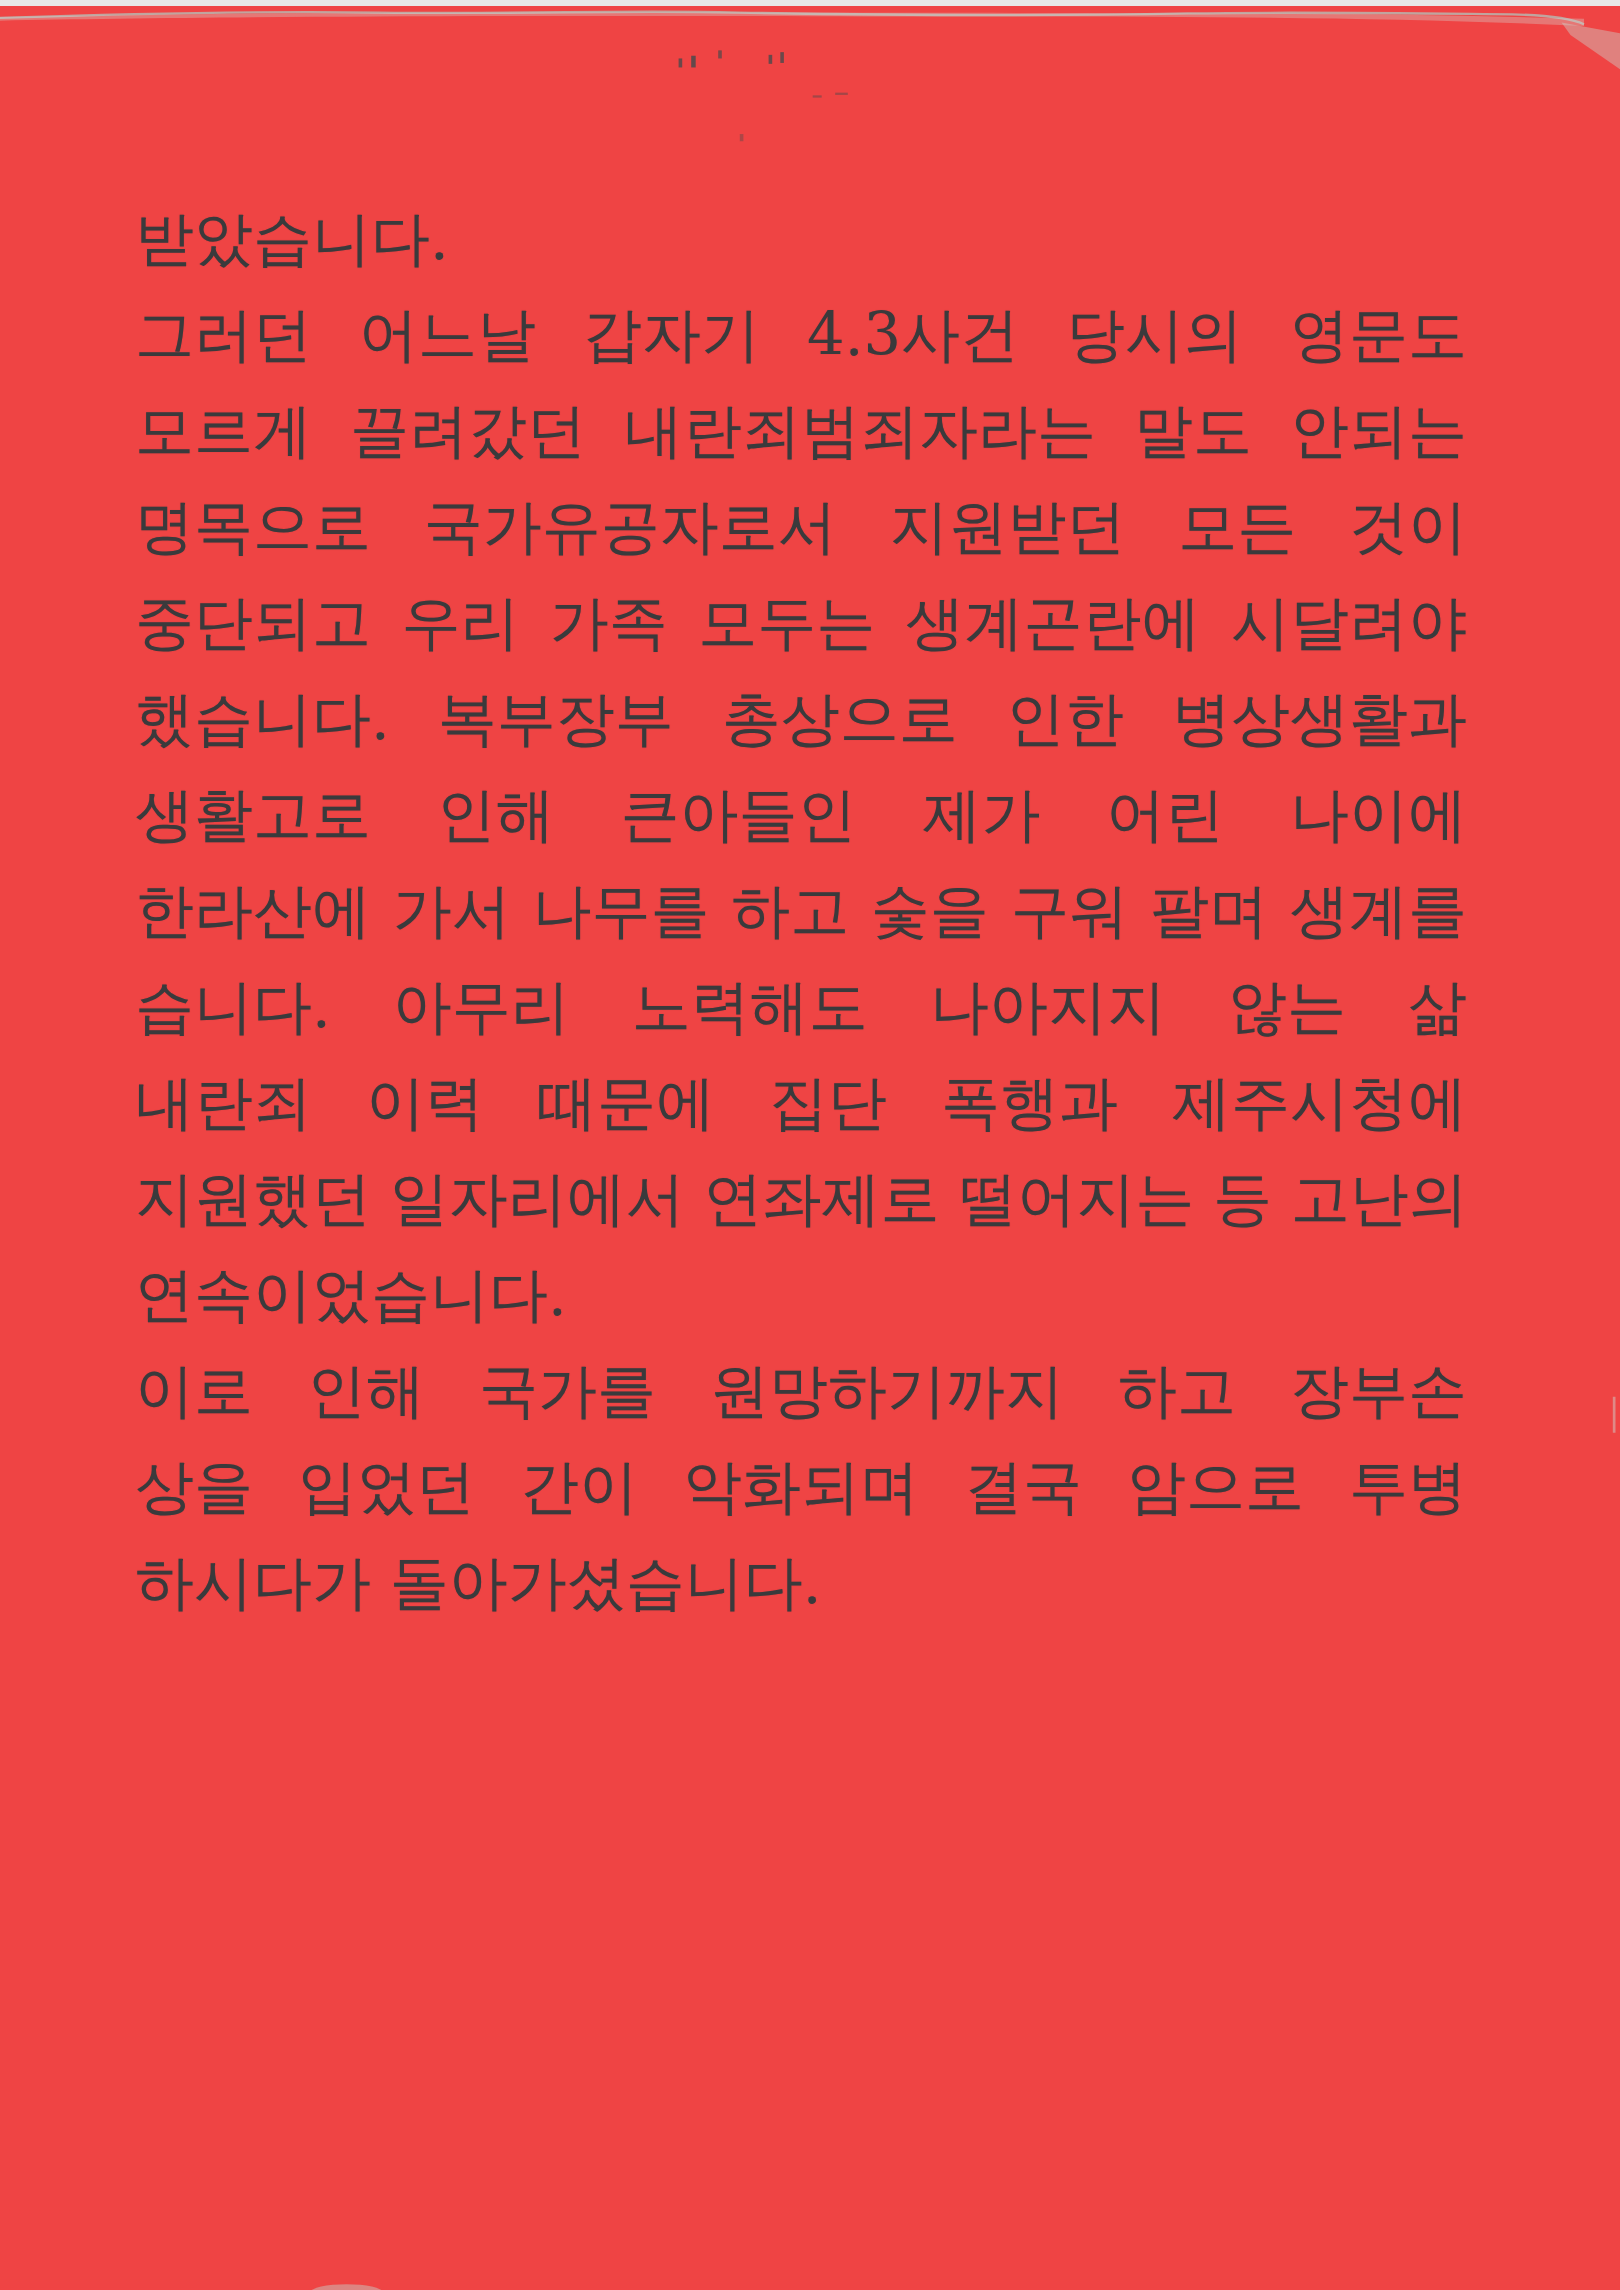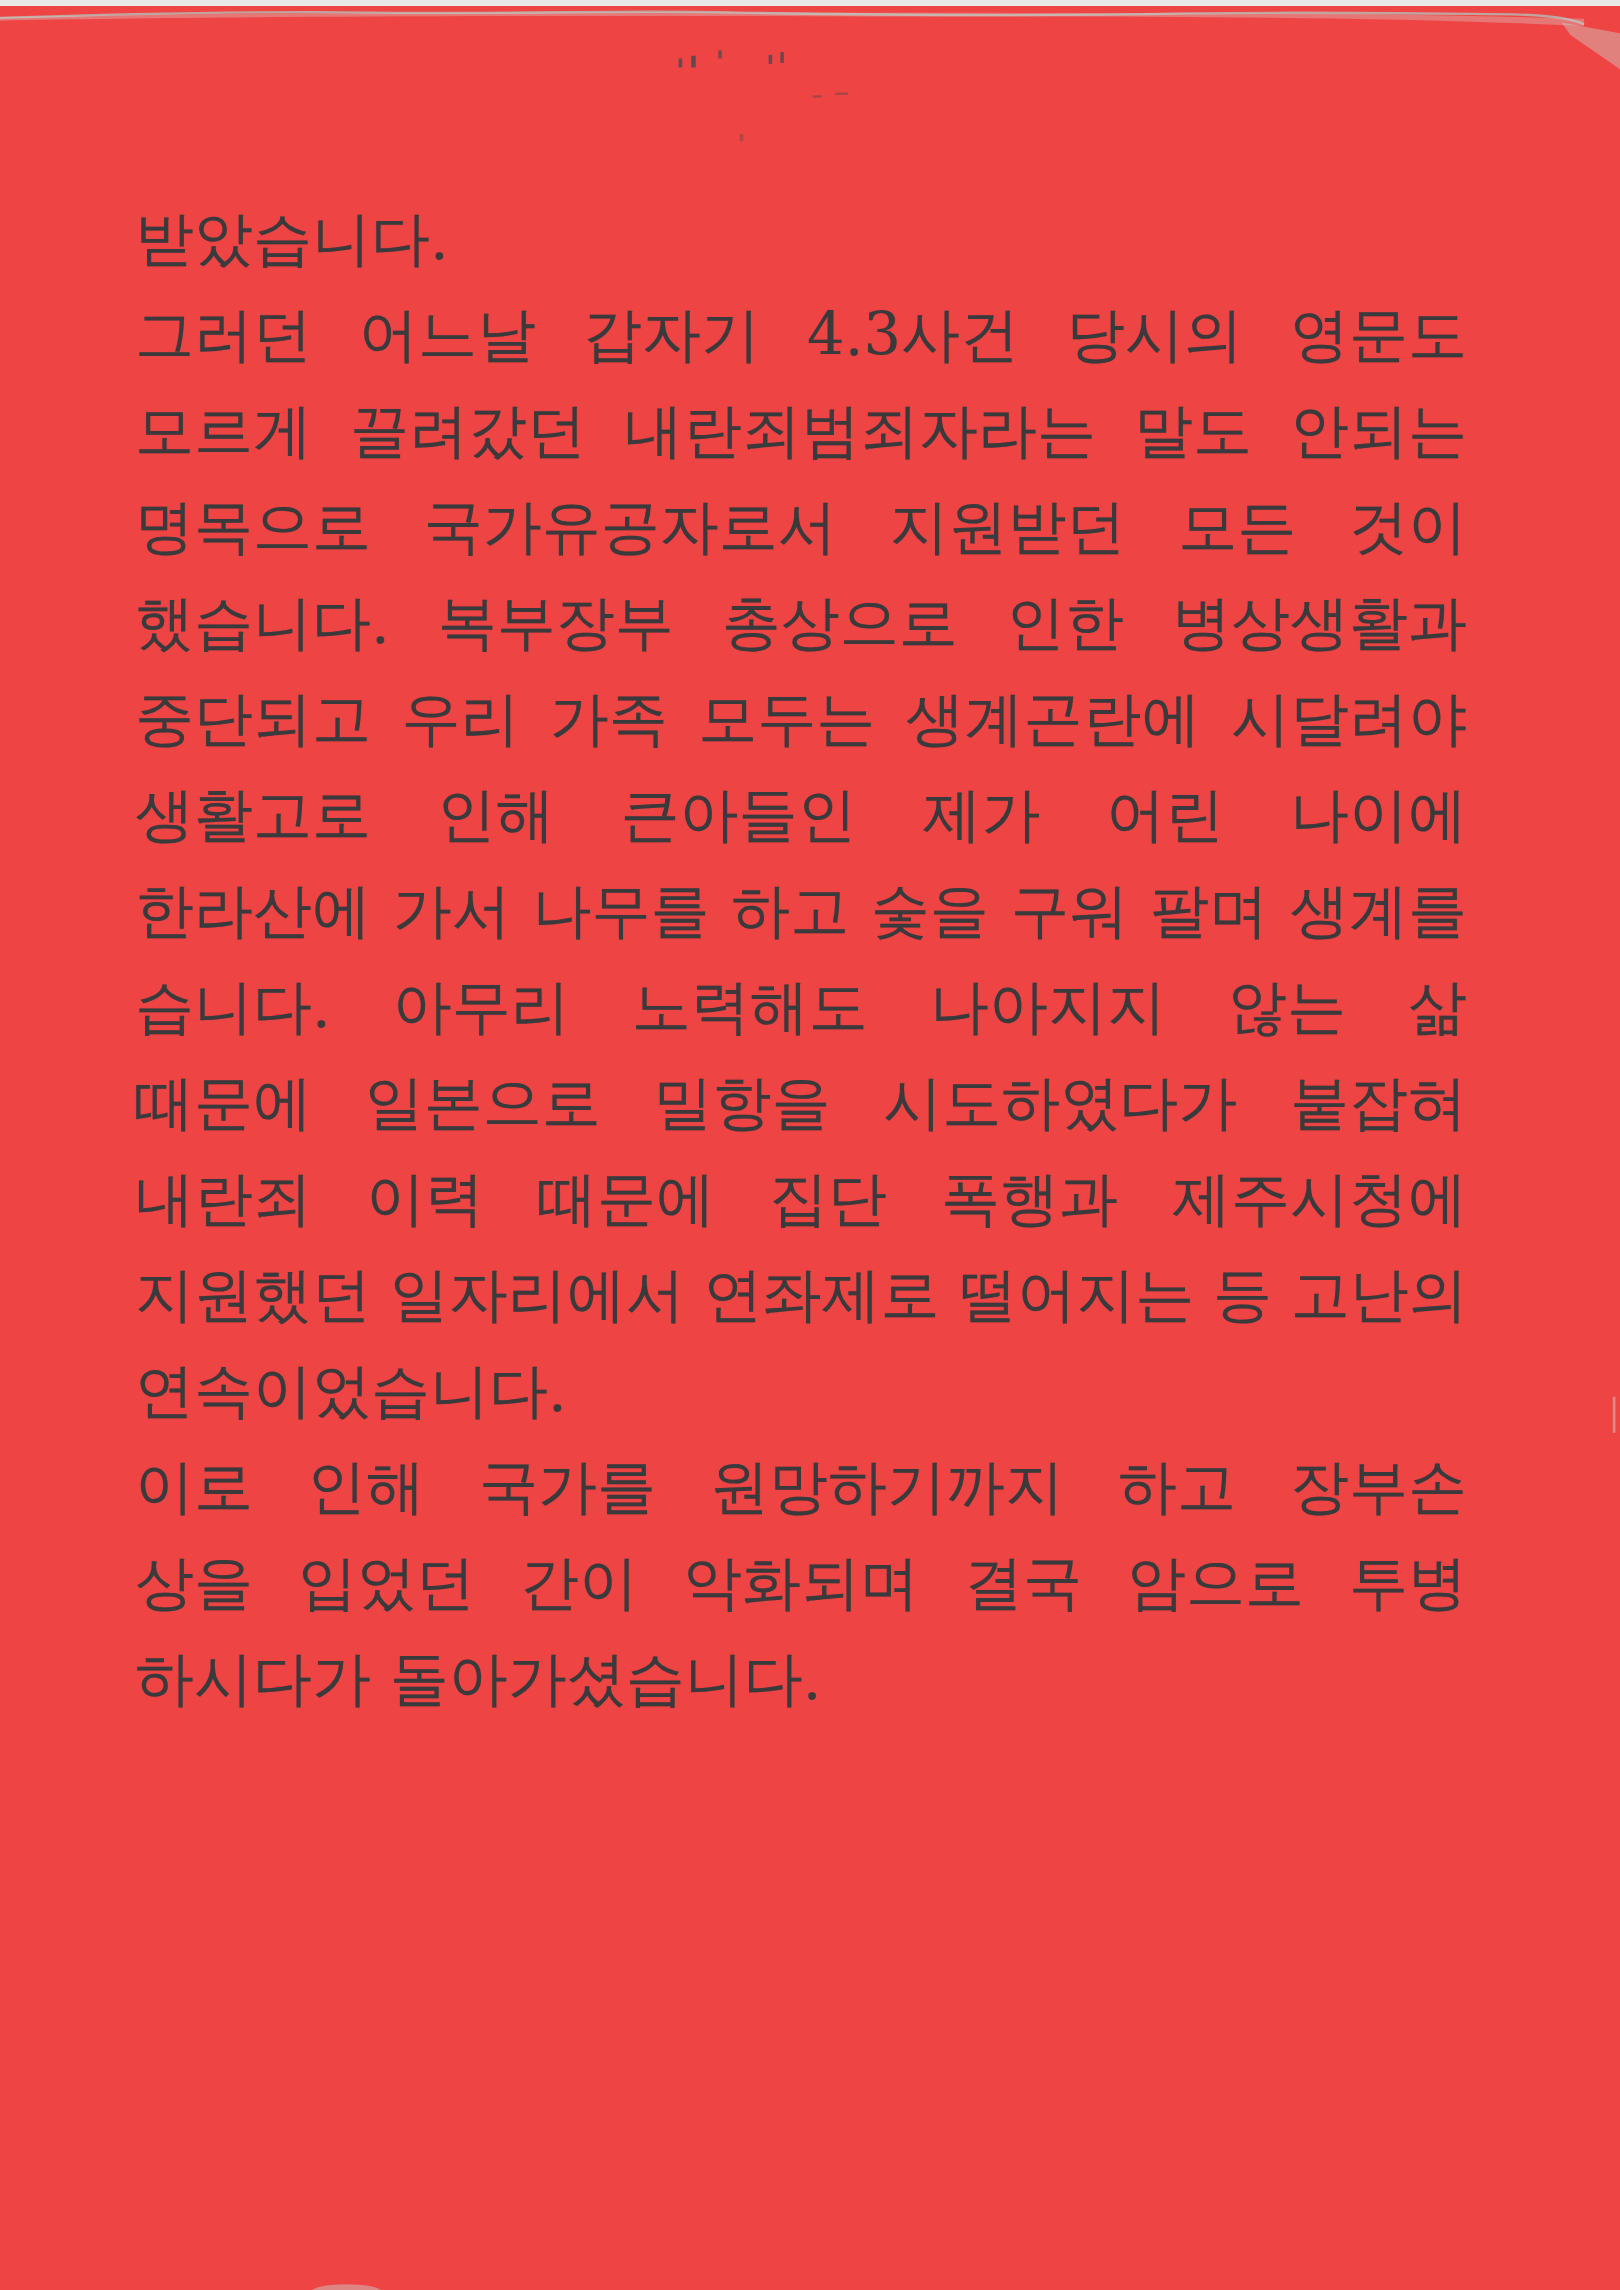--- a/index.html
+++ b/index.html
@@ -73,26 +73,25 @@
     <ellipse cx="610" cy="2543" rx="14" ry="4" fill="#d4d1cb" opacity="0.4"></ellipse>
 
     <rect x="1792" y="1545" width="3" height="40" fill="#d0cdc7" opacity="0.5"></rect>
   </svg>
 
   <div class="textblock">
     <div class="line para-end">받았습니다.</div>
     <div class="line">그러던 어느날 갑자기 4.3사건 당시의 영문도</div>
     <div class="line">모르게 끌려갔던 내란죄범죄자라는 말도 안되는</div>
     <div class="line">명목으로 국가유공자로서 지원받던 모든 것이</div>
+    <div class="line">중단되고 우리 가족 모두는 생계곤란에 시달려야</div>
     <div class="line">했습니다. 복부장부 총상으로 인한 병상생활과</div>
-    <div class="line">중단되고 우리 가족 모두는 생계곤란에 시달려야</div>
     <div class="line">생활고로 인해 큰아들인 제가 어린 나이에</div>
     <div class="line">한라산에 가서 나무를 하고 숯을 구워 팔며 생계를</div>
     <div class="line">습니다. 아무리 노력해도 나아지지 않는 삶</div>
-    <div class="line">때문에 일본으로 밀항을 시도하였다가 붙잡혀</div>
     <div class="line">내란죄 이력 때문에 집단 폭행과 제주시청에</div>
     <div class="line">지원했던 일자리에서 연좌제로 떨어지는 등 고난의</div>
     <div class="line para-end">연속이었습니다.</div>
     <div class="line">이로 인해 국가를 원망하기까지 하고 장부손</div>
     <div class="line">상을 입었던 간이 악화되며 결국 암으로 투병</div>
     <div class="line para-end">하시다가 돌아가셨습니다.</div>
   </div>
 
 </div>
 

